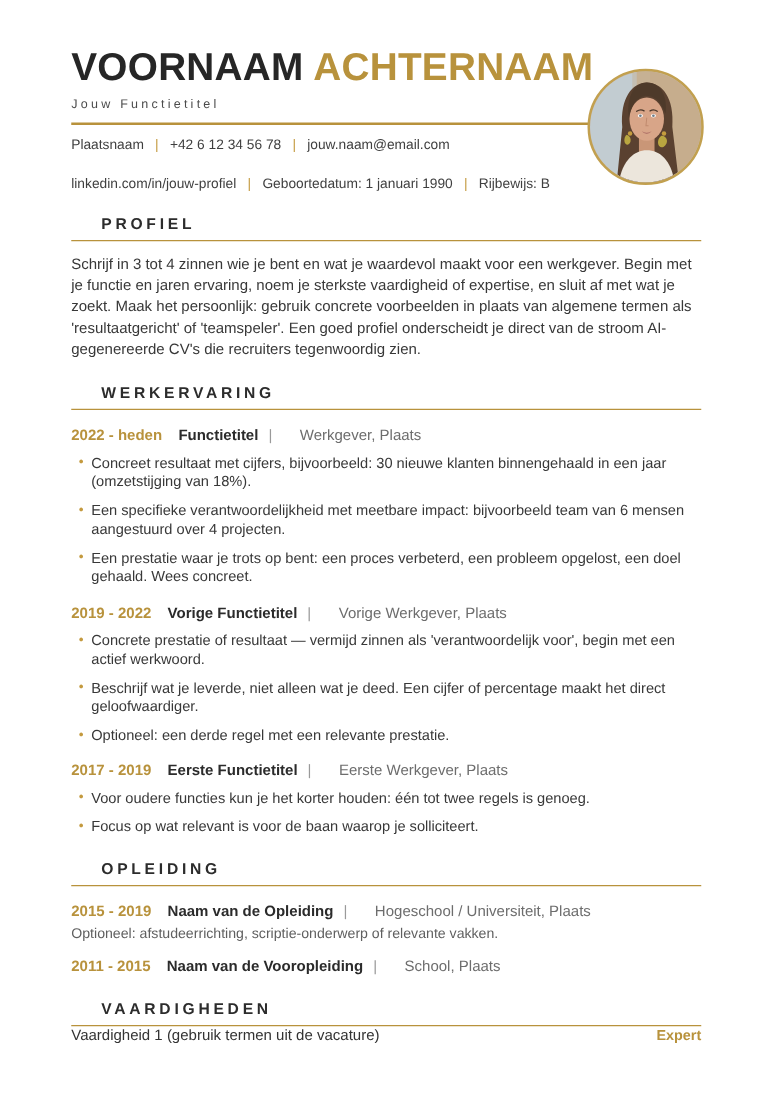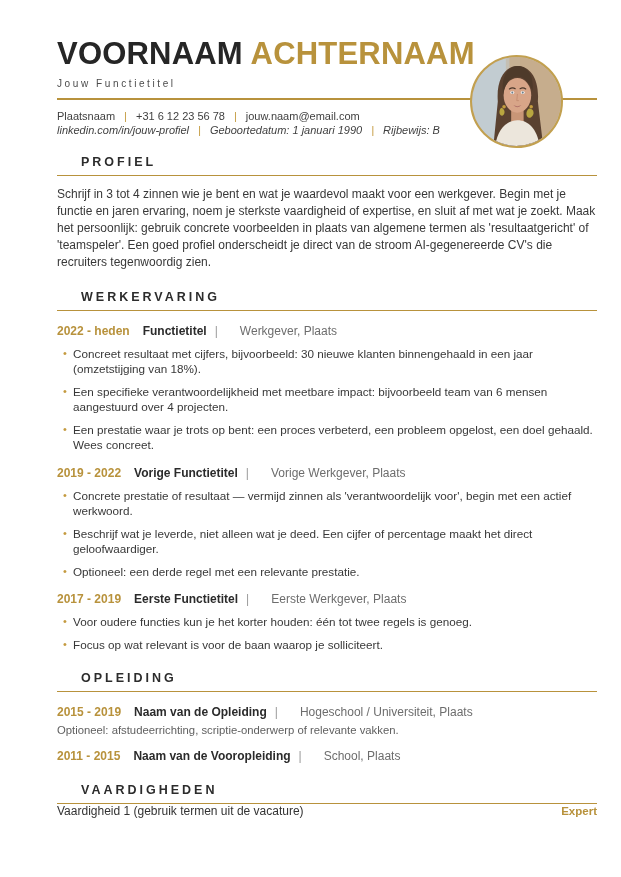--- a/index.html
+++ b/index.html
@@ -6,29 +6,29 @@
   html,body { background:#e9e9e9; }
   .page {
     position:relative;
     width:621px; height:877px;
     background:#ffffff;
     margin:0 auto;
     font-family:"Liberation Sans", sans-serif;
     color:#353535;
     overflow:hidden;
   }
-  .content { padding:38px 24px 0 57px; }
+  .content { padding:38px 60px 0 57px; }
 
   
   .name { font-size:31px; font-weight:bold; letter-spacing:0.2px; line-height:1.05; color:#262626; white-space:nowrap; }
   .name .last { color:#B8923C; }
   .job-title { margin-top:7px; font-size:10px; letter-spacing:2.6px; color:#4b4b4b; }
   .header-rule { margin-top:9px; height:2px; background:#B8923C; width:100%; }
   .contact-row { margin-top:10px; font-size:11px; color:#3f3f3f; white-space:nowrap; }
-  .contact-row + .contact-row { margin-top:2px;font-style:italic; }
+  .contact-row + .contact-row { margin-top:19px; }
   .pipe { color:#C49A3F; margin:0 9px; }
 
   
   .photo {
     position:absolute; top:55px; left:470px;
     width:93px; height:93px; border-radius:50%;
     border:2px solid #C2A04F; overflow:hidden;
     background:#c7b9a4;
   }
   .photo svg { display:block; width:100%; height:100%; }
@@ -105,21 +105,21 @@
   </div>
 
   <div class="content">
 
     <div>
       <h1 class="name"><span>VOORNAAM</span><span> </span><span class="last">ACHTERNAAM</span></h1>
       <div class="job-title">Jouw Functietitel</div>
       <div class="header-rule"></div>
 
       <div class="contact-row">
-        <span>Plaatsnaam</span><span class="pipe">|</span><span>+31 6 12 23 56 78</span><span class="pipe">|</span><span>jouw.naam@email.com</span>
+        <span>Plaatsnaam</span><span class="pipe">|</span><span>+42 6 12 34 56 78</span><span class="pipe">|</span><span>jouw.naam@email.com</span>
       </div>
       <div class="contact-row">
         <span>linkedin.com/in/jouw-profiel</span><span class="pipe">|</span><span>Geboortedatum: 1 januari 1990</span><span class="pipe">|</span><span>Rijbewijs: B</span>
       </div>
     </div>
 
     <div class="section">
       <div class="section-title">PROFIEL</div>
       <div class="section-rule"></div>
       <p class="profile-text">Schrijf in 3 tot 4 zinnen wie je bent en wat je waardevol maakt voor een werkgever. Begin met je functie en jaren ervaring, noem je sterkste vaardigheid of expertise, en sluit af met wat je zoekt. Maak het persoonlijk: gebruik concrete voorbeelden in plaats van algemene termen als 'resultaatgericht' of 'teamspeler'. Een goed profiel onderscheidt je direct van de stroom AI-gegenereerde CV's die recruiters tegenwoordig zien.</p>

